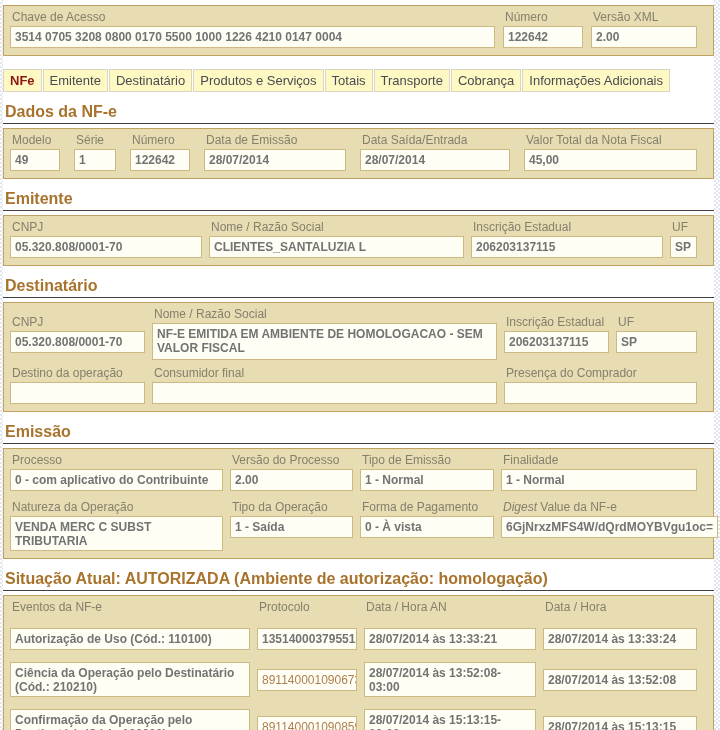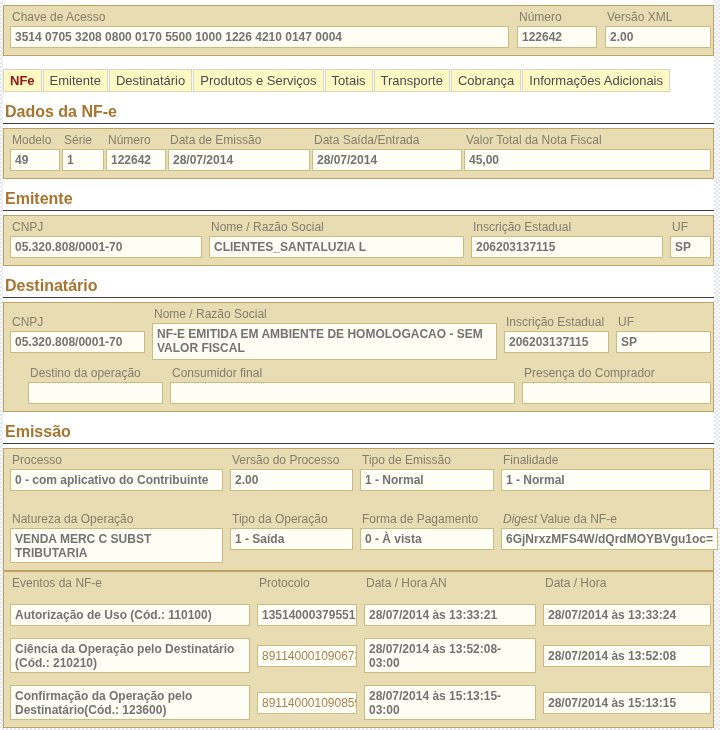--- a/index.html
+++ b/index.html
@@ -14,21 +14,21 @@
     background-size:4px 4px;
     background-position:0 0, 2px 2px;
   }
   .content {
     position:absolute; left:3px; top:0; width:711px; height:722px;
     background:#ffffff; box-sizing:border-box; padding-top:5px;
   }
 
   .panel {
     background:#e7dcb2; border:1px solid #bfa164;
-    padding:3px 2px 7px 6px; box-sizing:border-box;
+    padding:3px 16px 7px 6px; box-sizing:border-box;
   }
   .lbl { color:#85806d; font-size:12px; padding:1px 2px 2px 2px; white-space:nowrap; overflow:hidden; }
   .box {
     background:#fffef4; border:1px solid #ccba82;
     padding:3px 4px 2px 4px; font-size:12px; min-height:15px;
     overflow:hidden; box-sizing:content-box;
   }
   .val { font-weight:bold; color:#737373; }
   .link { color:#ad7f50; font-weight:normal; cursor:pointer; }
 
@@ -43,26 +43,26 @@
 
   
   .tabs { margin:13px 0 0 0; }
   .tab {
     display:inline-block; font-size:13px; color:#4a4a52;
     background:#fef9c3; border:1px solid #d9d5c6;
     padding:3px 6px; margin-right:1px; cursor:pointer;
   }
   .tab.active { color:#8e1616; font-weight:bold; }
 
-  .dados-grid   { display:grid; grid-template-columns:50px 42px 60px 142px 150px 1fr; column-gap:2px; }
+  .dados-grid   { display:grid; grid-template-columns:50px 42px 60px 142px 150px 1fr; column-gap:14px; }
   .emit-grid    { display:grid; grid-template-columns:192px 255px 192px 1fr; column-gap:7px; }
   .dest-grid1   { display:grid; grid-template-columns:135px 345px 105px 1fr; column-gap:7px; align-items:center; }
-  .dest-grid2   { display:grid; grid-template-columns:135px 345px 1fr; column-gap:7px; margin-top:5px;margin-left:18px; }
+  .dest-grid2   { display:grid; grid-template-columns:135px 345px 1fr; column-gap:7px; margin-top:5px; }
   .emis-grid    { display:grid; grid-template-columns:213px 123px 134px 1fr; column-gap:7px; }
-  .emis-grid + .emis-grid { margin-top:20px; }
+  .emis-grid + .emis-grid { margin-top:8px; }
   .sit-grid     { display:grid; grid-template-columns:240px 100px 172px 1fr; column-gap:7px; align-items:center; }
   .sit-grid.rows { margin-top:12px; }
 
   .it { font-style:italic; }
 
   .btn-row { display:flex; margin-top:10px; align-items:flex-start; }
   .btn {
     font-family:inherit; font-size:13px; color:#2e2a24;
     background:linear-gradient(#d1a065 0%, #e2ba84 45%, #ecd2a4 100%);
     border:1px solid #b98c50; border-top-color:#a17537;
@@ -218,20 +218,21 @@
           <div class="lbl">Forma de Pagamento</div>
           <div class="box val">0 - À vista</div>
         </div>
         <div>
           <div class="lbl"><span class="it">Digest</span><span> Value da NF-e</span></div>
           <div class="box val">6GjNrxzMFS4W/dQrdMOYBVgu1oc=</div>
         </div>
       </div>
     </div>
 
+    <div class="sec-title">Situação Atual:  AUTORIZADA (Ambiente de autorização: homologação)</div>
     <div class="panel">
       <div class="sit-grid">
         <div class="lbl">Eventos da NF-e</div>
         <div class="lbl">Protocolo</div>
         <div class="lbl">Data / Hora AN</div>
         <div class="lbl">Data / Hora</div>
       </div>
       <div class="sit-grid rows">
         <div class="box val">Autorização de Uso (Cód.: 110100)</div>
         <div class="box val">135140003795512</div>

